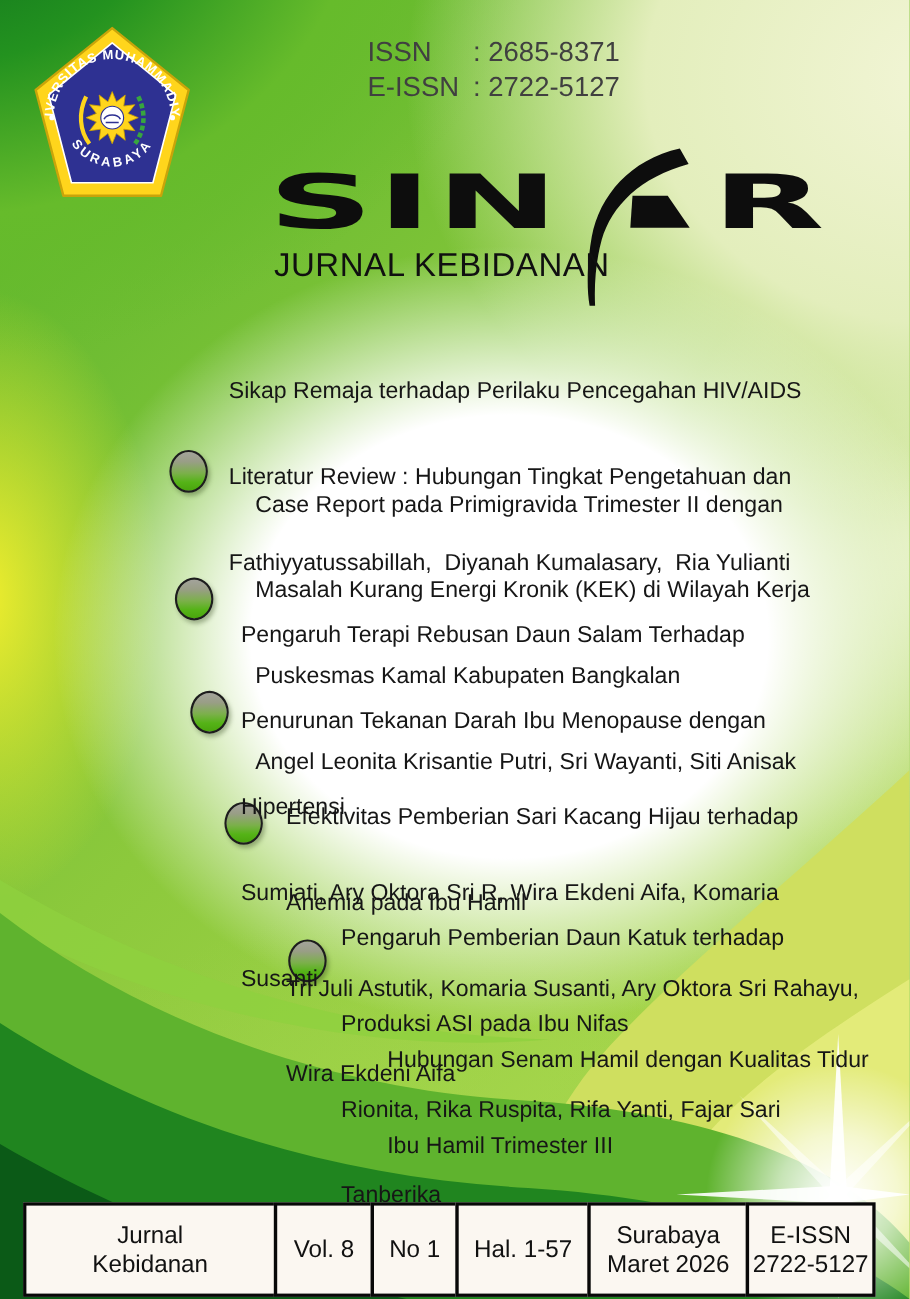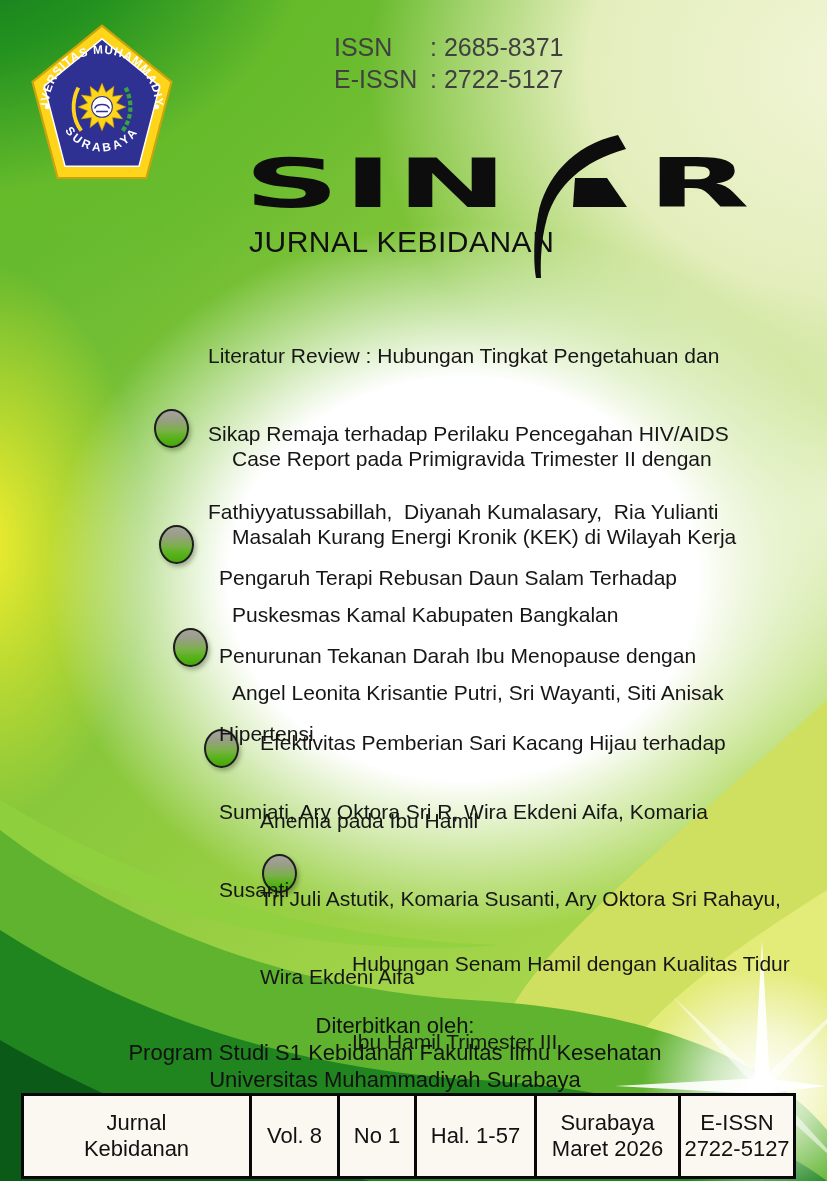--- a/index.html
+++ b/index.html
@@ -121,22 +121,22 @@
     <div class="subtitle">JURNAL KEBIDANAN</div>
   </div>
 
   <div class="bullet b1"></div>
   <div class="bullet b2"></div>
   <div class="bullet b3"></div>
   <div class="bullet b4"></div>
   <div class="bullet b5"></div>
 
   <div class="article a1">
+    <div class="t">Sikap Remaja terhadap Perilaku Pencegahan HIV/AIDS</div>
     <div class="t">Literatur Review : Hubungan Tingkat Pengetahuan dan</div>
-    <div class="t">Sikap Remaja terhadap Perilaku Pencegahan HIV/AIDS</div>
     <div class="au">Fathiyyatussabillah,  Diyanah Kumalasary,  Ria Yulianti</div>
   </div>
 
   <div class="article a2">
     <div class="t">Case Report pada Primigravida Trimester II dengan</div>
     <div class="t">Masalah Kurang Energi Kronik (KEK) di Wilayah Kerja</div>
     <div class="t">Puskesmas Kamal Kabupaten Bangkalan</div>
     <div class="au">Angel Leonita Krisantie Putri, Sri Wayanti, Siti Anisak</div>
   </div>
 
@@ -148,33 +148,34 @@
   </div>
 
   <div class="article a3">
     <div class="t">Pengaruh Terapi Rebusan Daun Salam Terhadap</div>
     <div class="t">Penurunan Tekanan Darah Ibu Menopause dengan</div>
     <div class="t">Hipertensi</div>
     <div class="au">Sumiati, Ary Oktora Sri R, Wira Ekdeni Aifa, Komaria</div>
     <div class="au">Susanti</div>
   </div>
 
+  <div class="article a5">
+    <div class="t">Pengaruh Pemberian Daun Katuk terhadap</div>
+    <div class="t">Produksi ASI pada Ibu Nifas</div>
+    <div class="au">Rionita, Rika Ruspita, Rifa Yanti, Fajar Sari</div>
+    <div class="au">Tanberika</div>
+  </div>
 
   <div class="article a6">
     <div class="t">Hubungan Senam Hamil dengan Kualitas Tidur</div>
     <div class="t">Ibu Hamil Trimester III</div>
     <div class="au">Fadilah, Fajar Sari Tanberika, Rika Ruspita,</div>
     
   </div>
 
-  <div class="publisher">
-    <div>Diterbitkan oleh:</div>
-    <div>Program Studi S1 Kebidanan Fakultas Ilmu Kesehatan</div>
-    <div>Universitas Muhammadiyah Surabaya</div>
-  </div>
 
   <div class="ftable">
     <div class="fcell fc0">
       <div>Jurnal</div>
       <div>Kebidanan</div>
     </div>
     <div class="fcell fc1">
       <div>Vol. 8</div>
     </div>
     <div class="fcell fc2">

